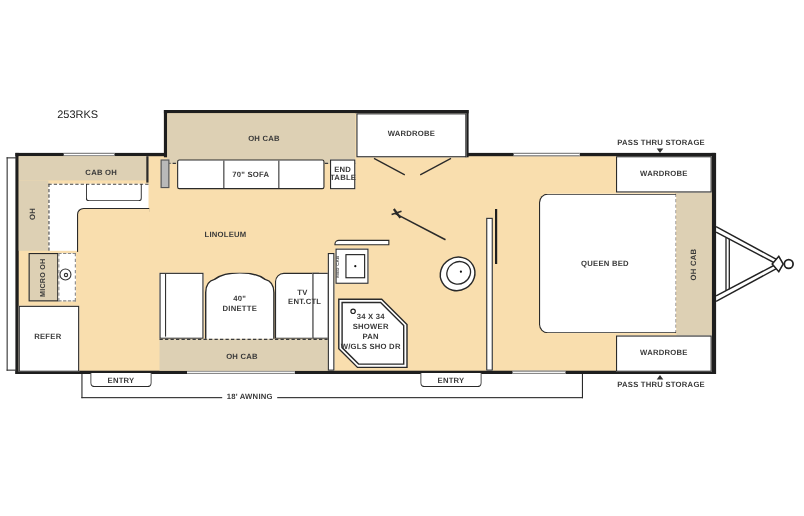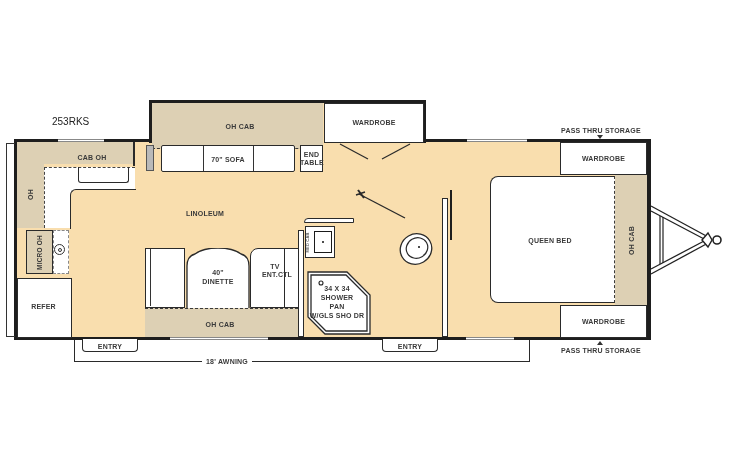--- a/index.html
+++ b/index.html
@@ -8,21 +8,21 @@
   .abs { position:absolute; box-sizing:border-box; }
   .lbl { position:absolute; font-size:7px; font-weight:bold; color:#3a3a3a;
          letter-spacing:0.2px; text-align:center; line-height:9px; white-space:nowrap; }
   .vlbl { transform:rotate(-90deg); transform-origin:center center; }
   .floor { background:#f9deae; }
   .cab { background:#ddd0b4; }
   .white { background:#ffffff; }
   .wall { background:#1e1e1e; }
   .outline { border:1.5px solid #2a2a2a; }
   .dash-b { border-bottom:1.5px dashed #3a3a3a; }
-  .title { position:absolute; left:52px; top:116px; font-size:10px; color:#222; font-family:"Liberation Sans", sans-serif; }
+  .title { position:absolute; left:52px; top:99px; font-size:10px; color:#222; font-family:"Liberation Sans", sans-serif; }
 </style>
 </head>
 <body>
 
 <div>
 
   <div class="title">253RKS</div>
 
   <div class="abs floor" style="left:16px;top:141px;width:632px;height:197px;"></div>
 

